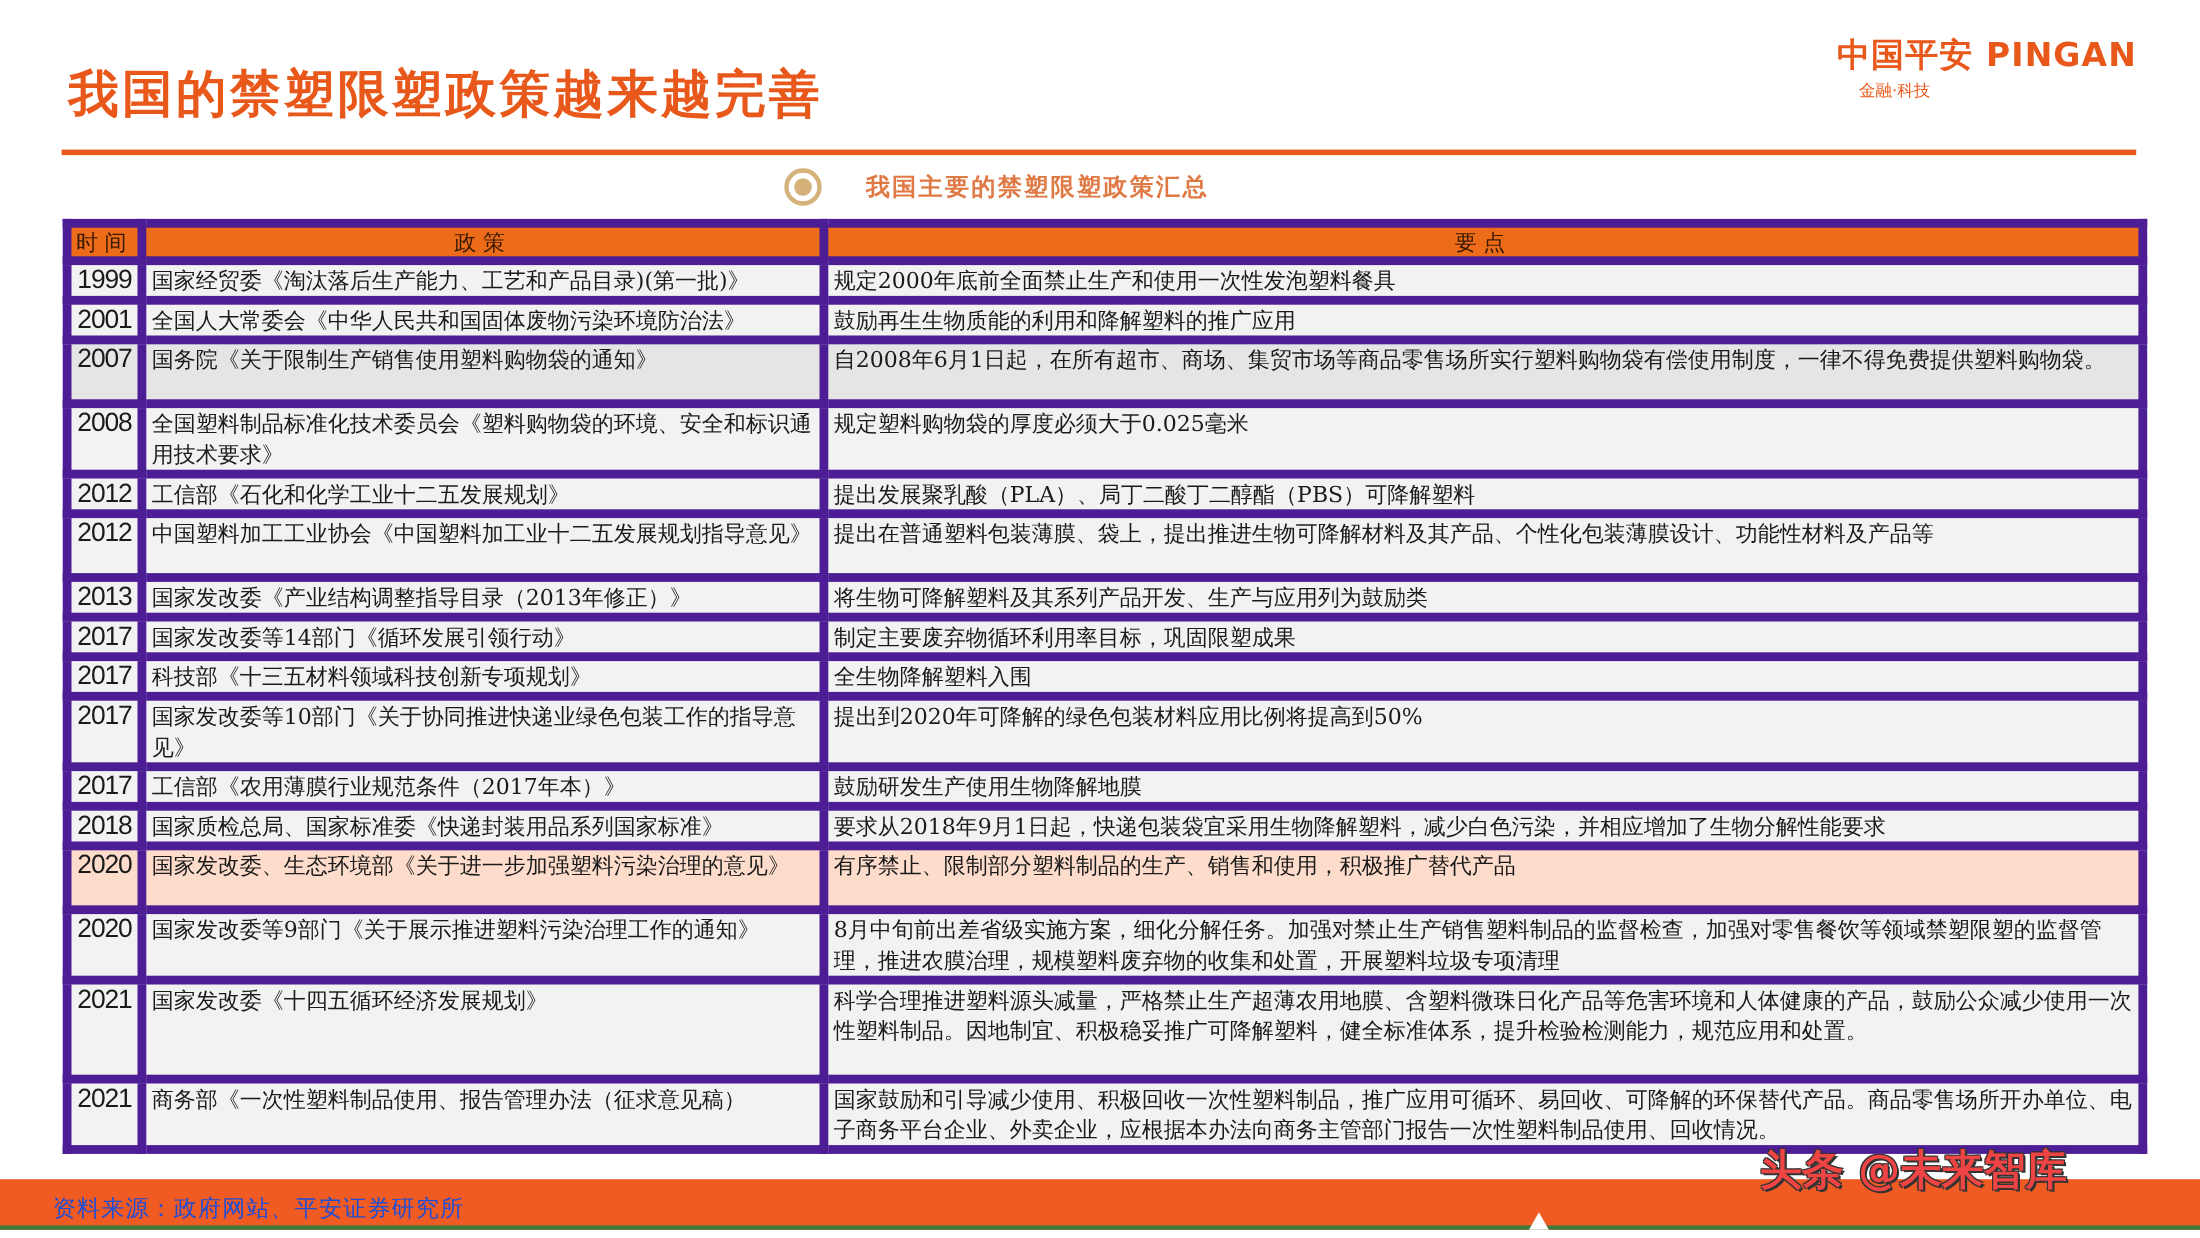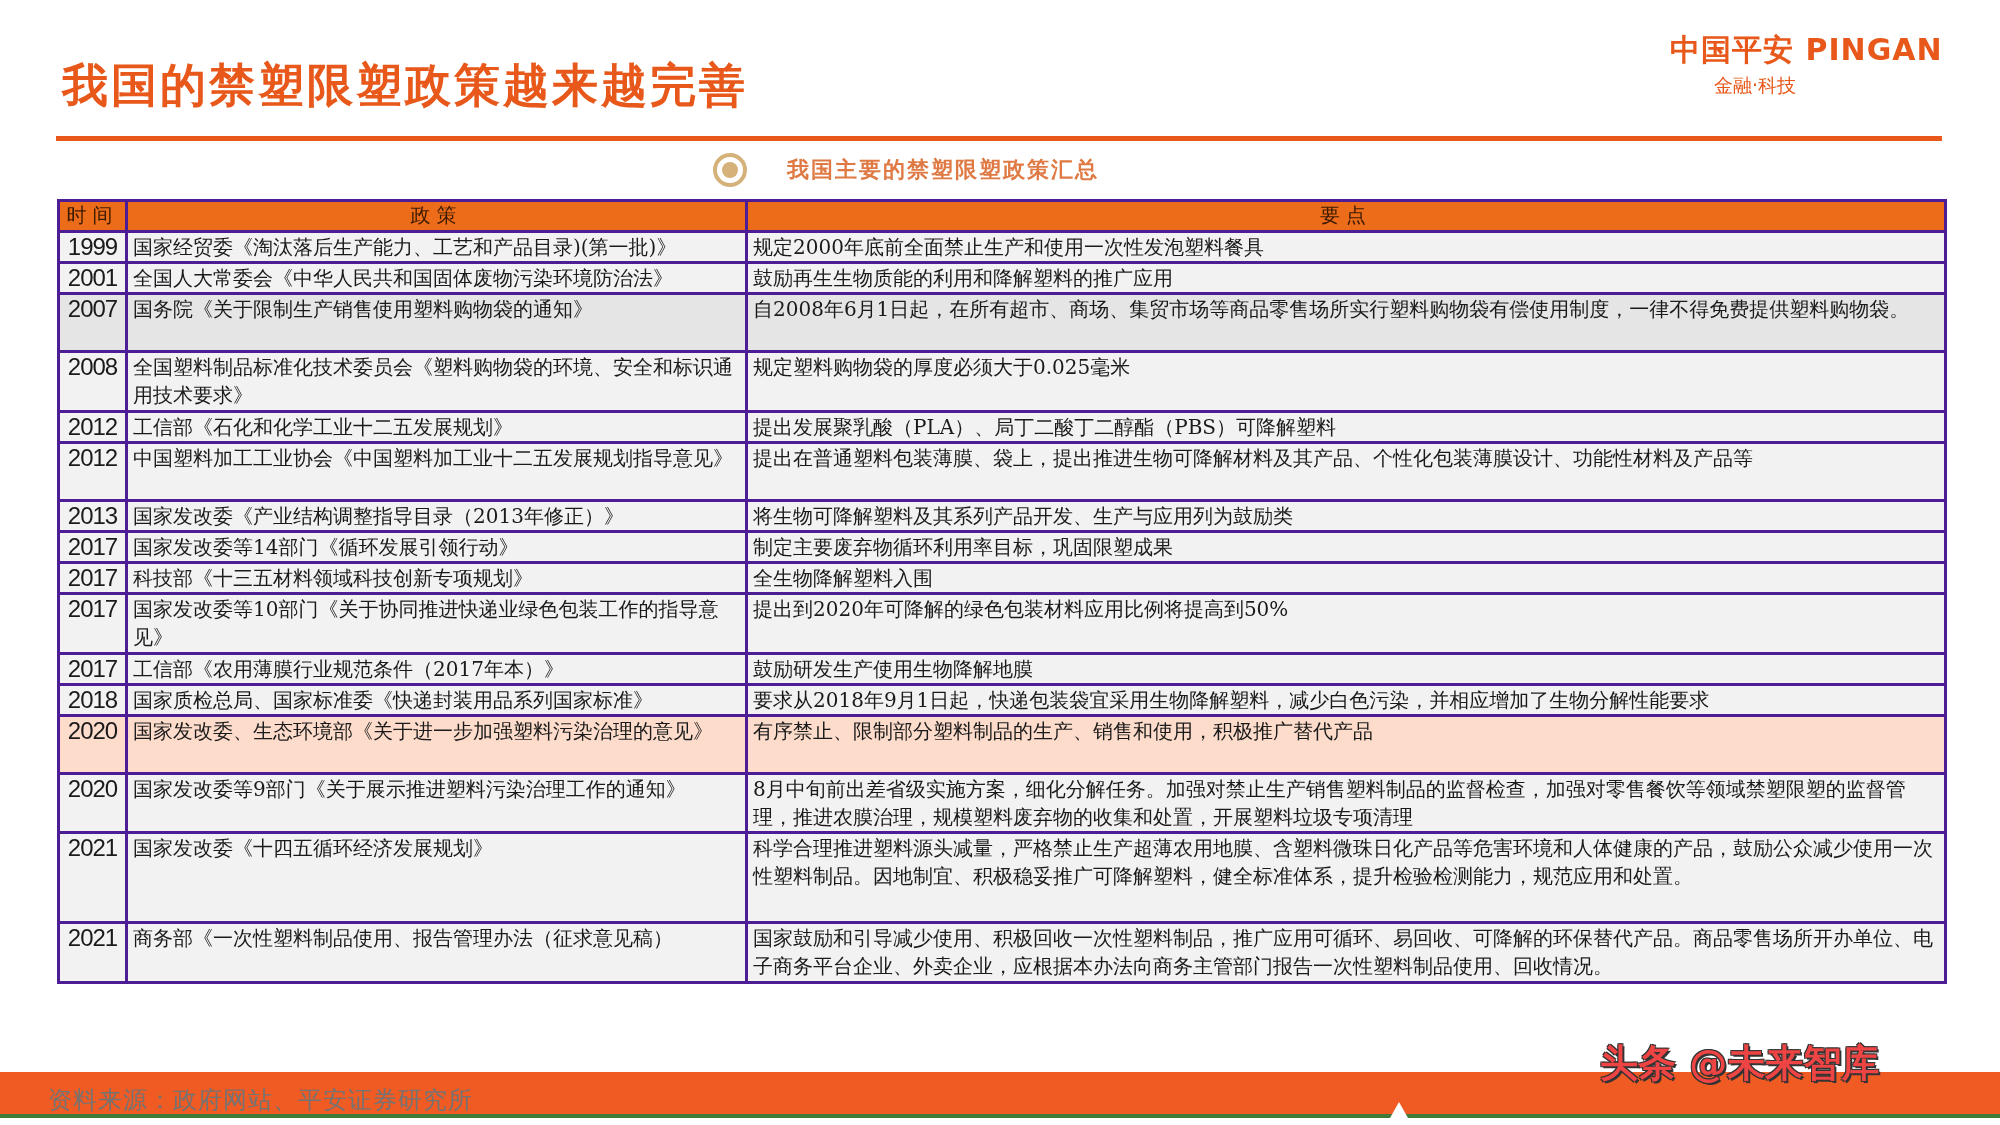--- a/index.html
+++ b/index.html
@@ -6,46 +6,46 @@
   html, body { width: 2000px; height: 1125px; background: #ffffff; overflow: hidden; }
   body { position: relative; font-family: "DejaVu Serif", serif; color: #1a1a1a; }
 
   .page-title {
     position: absolute; left: 62px; top: 55px;
     font-family: "DejaVu Serif", serif; font-weight: bold;
     font-size: 46px; color: #e8581a; letter-spacing: 3px;
   }
   .logo { position: absolute; left: 1670px; top: 30px; width: 310px; height: 60px; }
   .logo-main { font-family: "DejaVu Sans", sans-serif; font-weight: bold; font-size: 30px; color: #e8581a; white-space: nowrap; letter-spacing: 1px; }
-  .logo-sub { font-family: "DejaVu Sans", sans-serif; font-size: 19px; color: #e8581a; margin-left: 44px; margin-top: 2px; }
+  .logo-sub { font-family: "DejaVu Sans", sans-serif; font-size: 15px; color: #e8581a; margin-left: 20px; margin-top: 2px; }
   .title-rule { position: absolute; left: 56px; top: 136px; width: 1886px; height: 5px; background: #e8581a; }
 
   .subtitle { position: absolute; left: 713px; top: 153px; display: flex; align-items: center; text-align: right; }
   .target-icon { width: 34px; height: 34px; border-radius: 50%; border: 4px solid #d5b27a; display: flex; align-items: center; justify-content: center; margin-right: 40px; }
   .target-icon .dot { width: 16px; height: 16px; border-radius: 50%; background: #d5b27a; }
   .subtitle-text { font-size: 22px; font-weight: bold; color: #e07a45; letter-spacing: 2px; }
 
   table.policy {
     position: absolute; left: 57px; top: 199px; width: 1887px;
     border-collapse: collapse; table-layout: fixed;
   }
-  table.policy td, table.policy th { border: 3px solid #4c1d95; vertical-align: top; }
+  table.policy td, table.policy th { border: 8px solid #4c1d95; vertical-align: top; }
   table.policy th {
     background: #ec6c1a; color: #3a1a00; font-weight: normal;
     font-size: 20px; height: 31px; text-align: center; line-height: 26px; letter-spacing: 6px;
   }
   table.policy td { background: #f2f2f2; font-size: 20px; line-height: 28px; padding: 0 5px; }
   table.policy tr.hl td { background: #e5e5e5; }
   table.policy tr.hl2 td { background: #fddccb; }
   td.year { font-family: "Liberation Sans", sans-serif; font-size: 24px !important; text-align: center; letter-spacing: -1px; }
   td.pol { white-space: normal; }
   td.pt { font-size: 20px; }
 
   .footer-bar { position: absolute; left: 0; top: 1072px; width: 2000px; height: 46px; background: #f05a23; border-bottom: 4px solid #3f7a3a; }
-  .footer-source { position: absolute; left: 48px; top: 1084px; font-size: 24px; color: #737373; letter-spacing: 1px; }
+  .footer-source { position: absolute; left: 48px; top: 1084px; font-size: 21px; color: #1d4ed8; letter-spacing: 1px; }
   .watermark {
     position: absolute; left: 1600px; top: 1038px; font-family: "DejaVu Sans", sans-serif;
     font-size: 38px; color: #ef4444; font-weight: bold;
     text-shadow: 2px 2px 0 #333, -1px -1px 0 #333, 1px -1px 0 #333, -1px 1px 0 #333;
   }
   .triangle-mark { position: absolute; left: 1390px; top: 1102px; width: 0; height: 0; border-left: 9px solid transparent; border-right: 9px solid transparent; border-bottom: 16px solid #ffffff; }
 </style>
 </head>
 <body>
 

